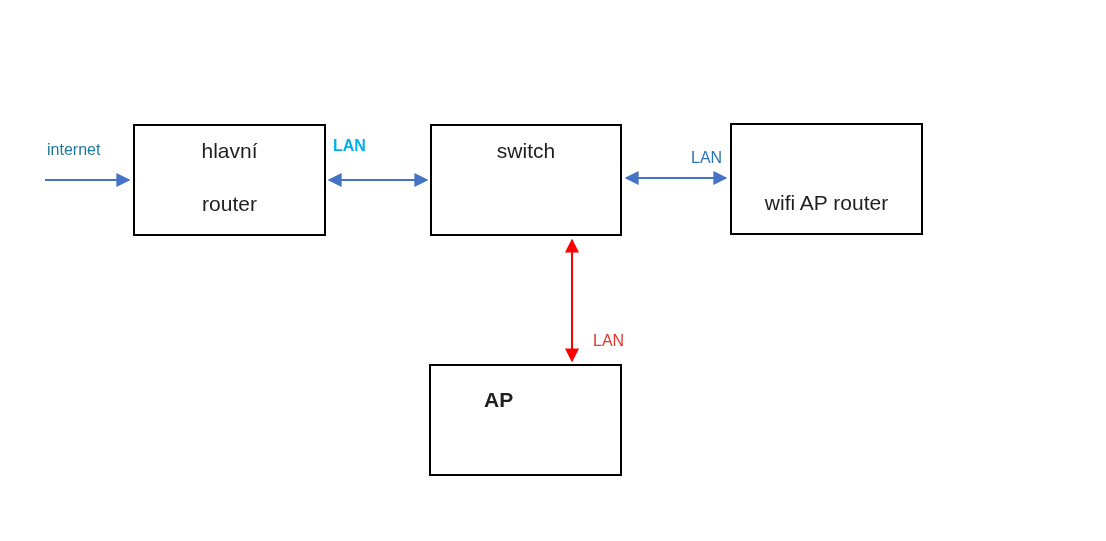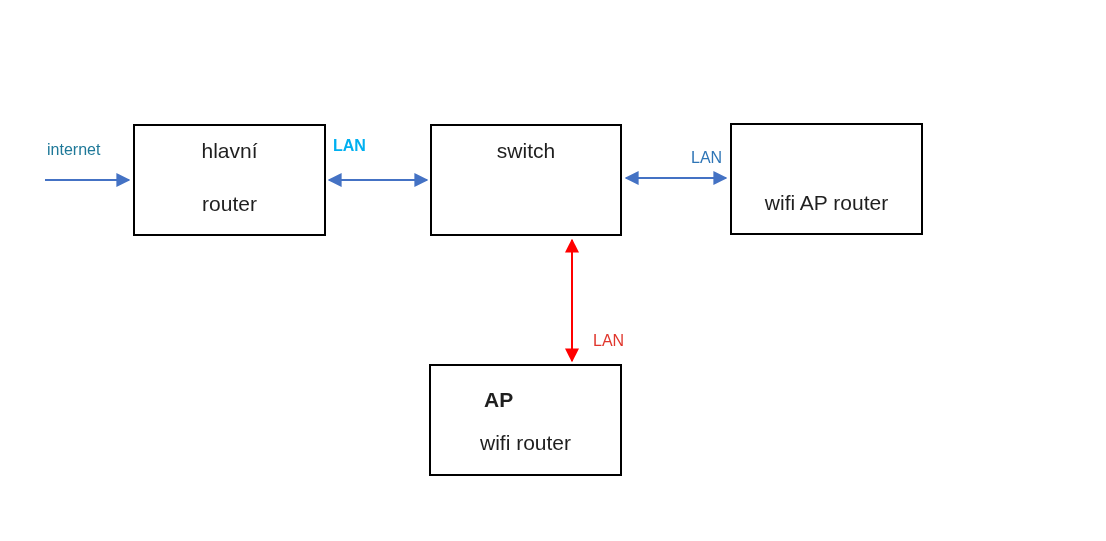--- a/index.html
+++ b/index.html
@@ -94,21 +94,20 @@
   <div class="node node-switch">
     <div class="node-line line1">switch</div>
   </div>
 
   <div class="node node-wifi-ap-router">
     <div class="node-line line1">wifi AP router</div>
   </div>
 
   <div class="node node-ap-wifi-router">
     <div class="node-line line1">AP</div>
-    <div class="node-line line2">wifi router</div>
   </div>
 
   <div class="label label-internet">internet</div>
   <div class="label label-lan-left">LAN</div>
   <div class="label label-lan-right">LAN</div>
   <div class="label label-lan-bottom">LAN</div>
 
 </div>
 
 </body></html>

